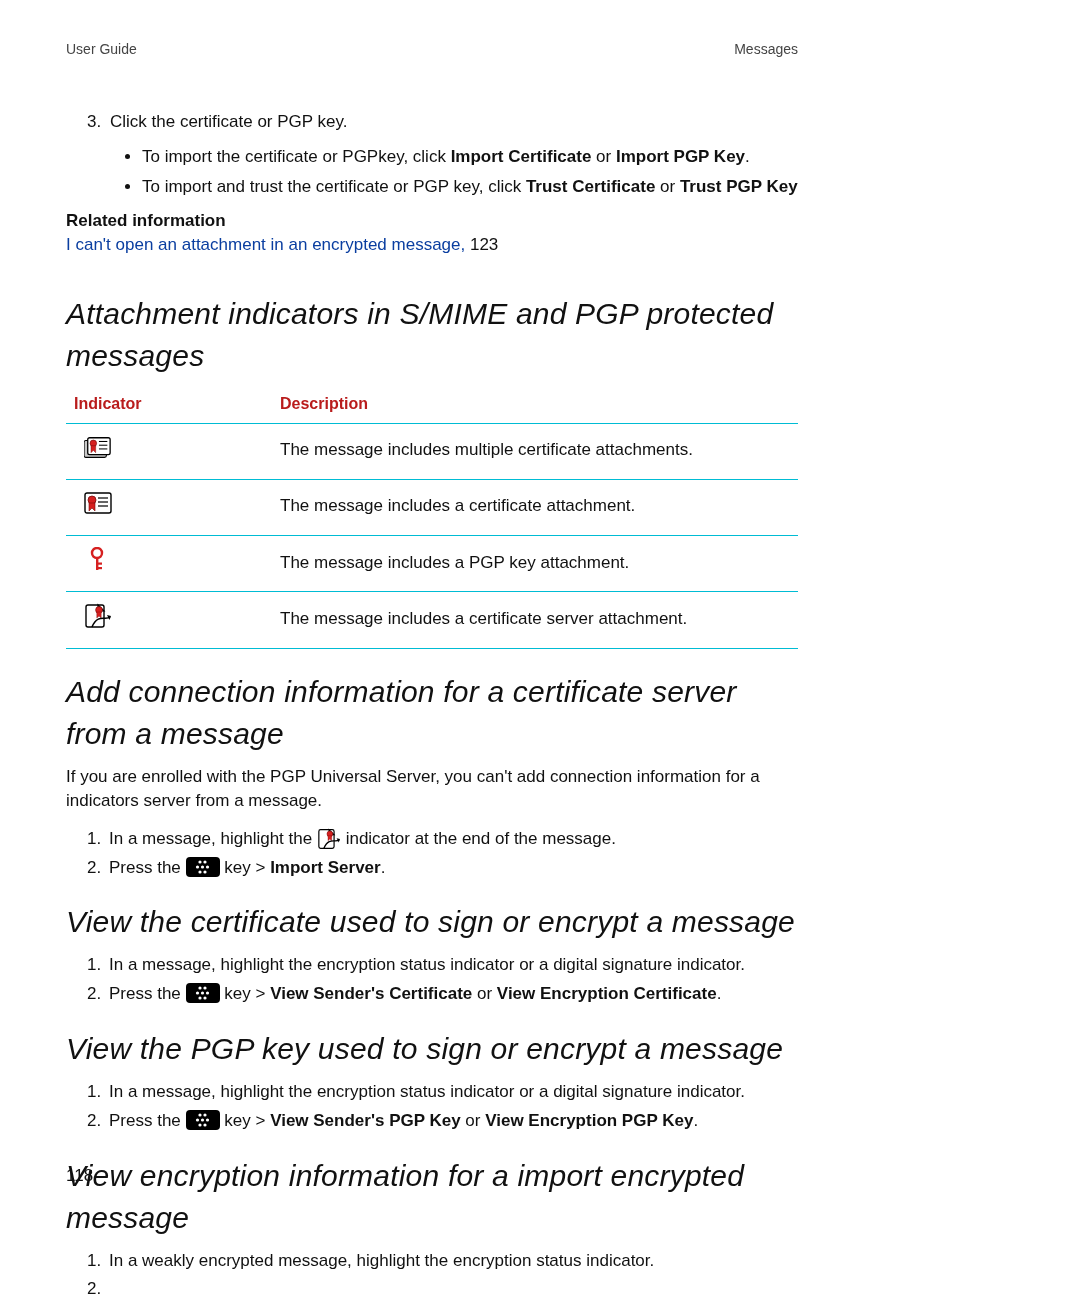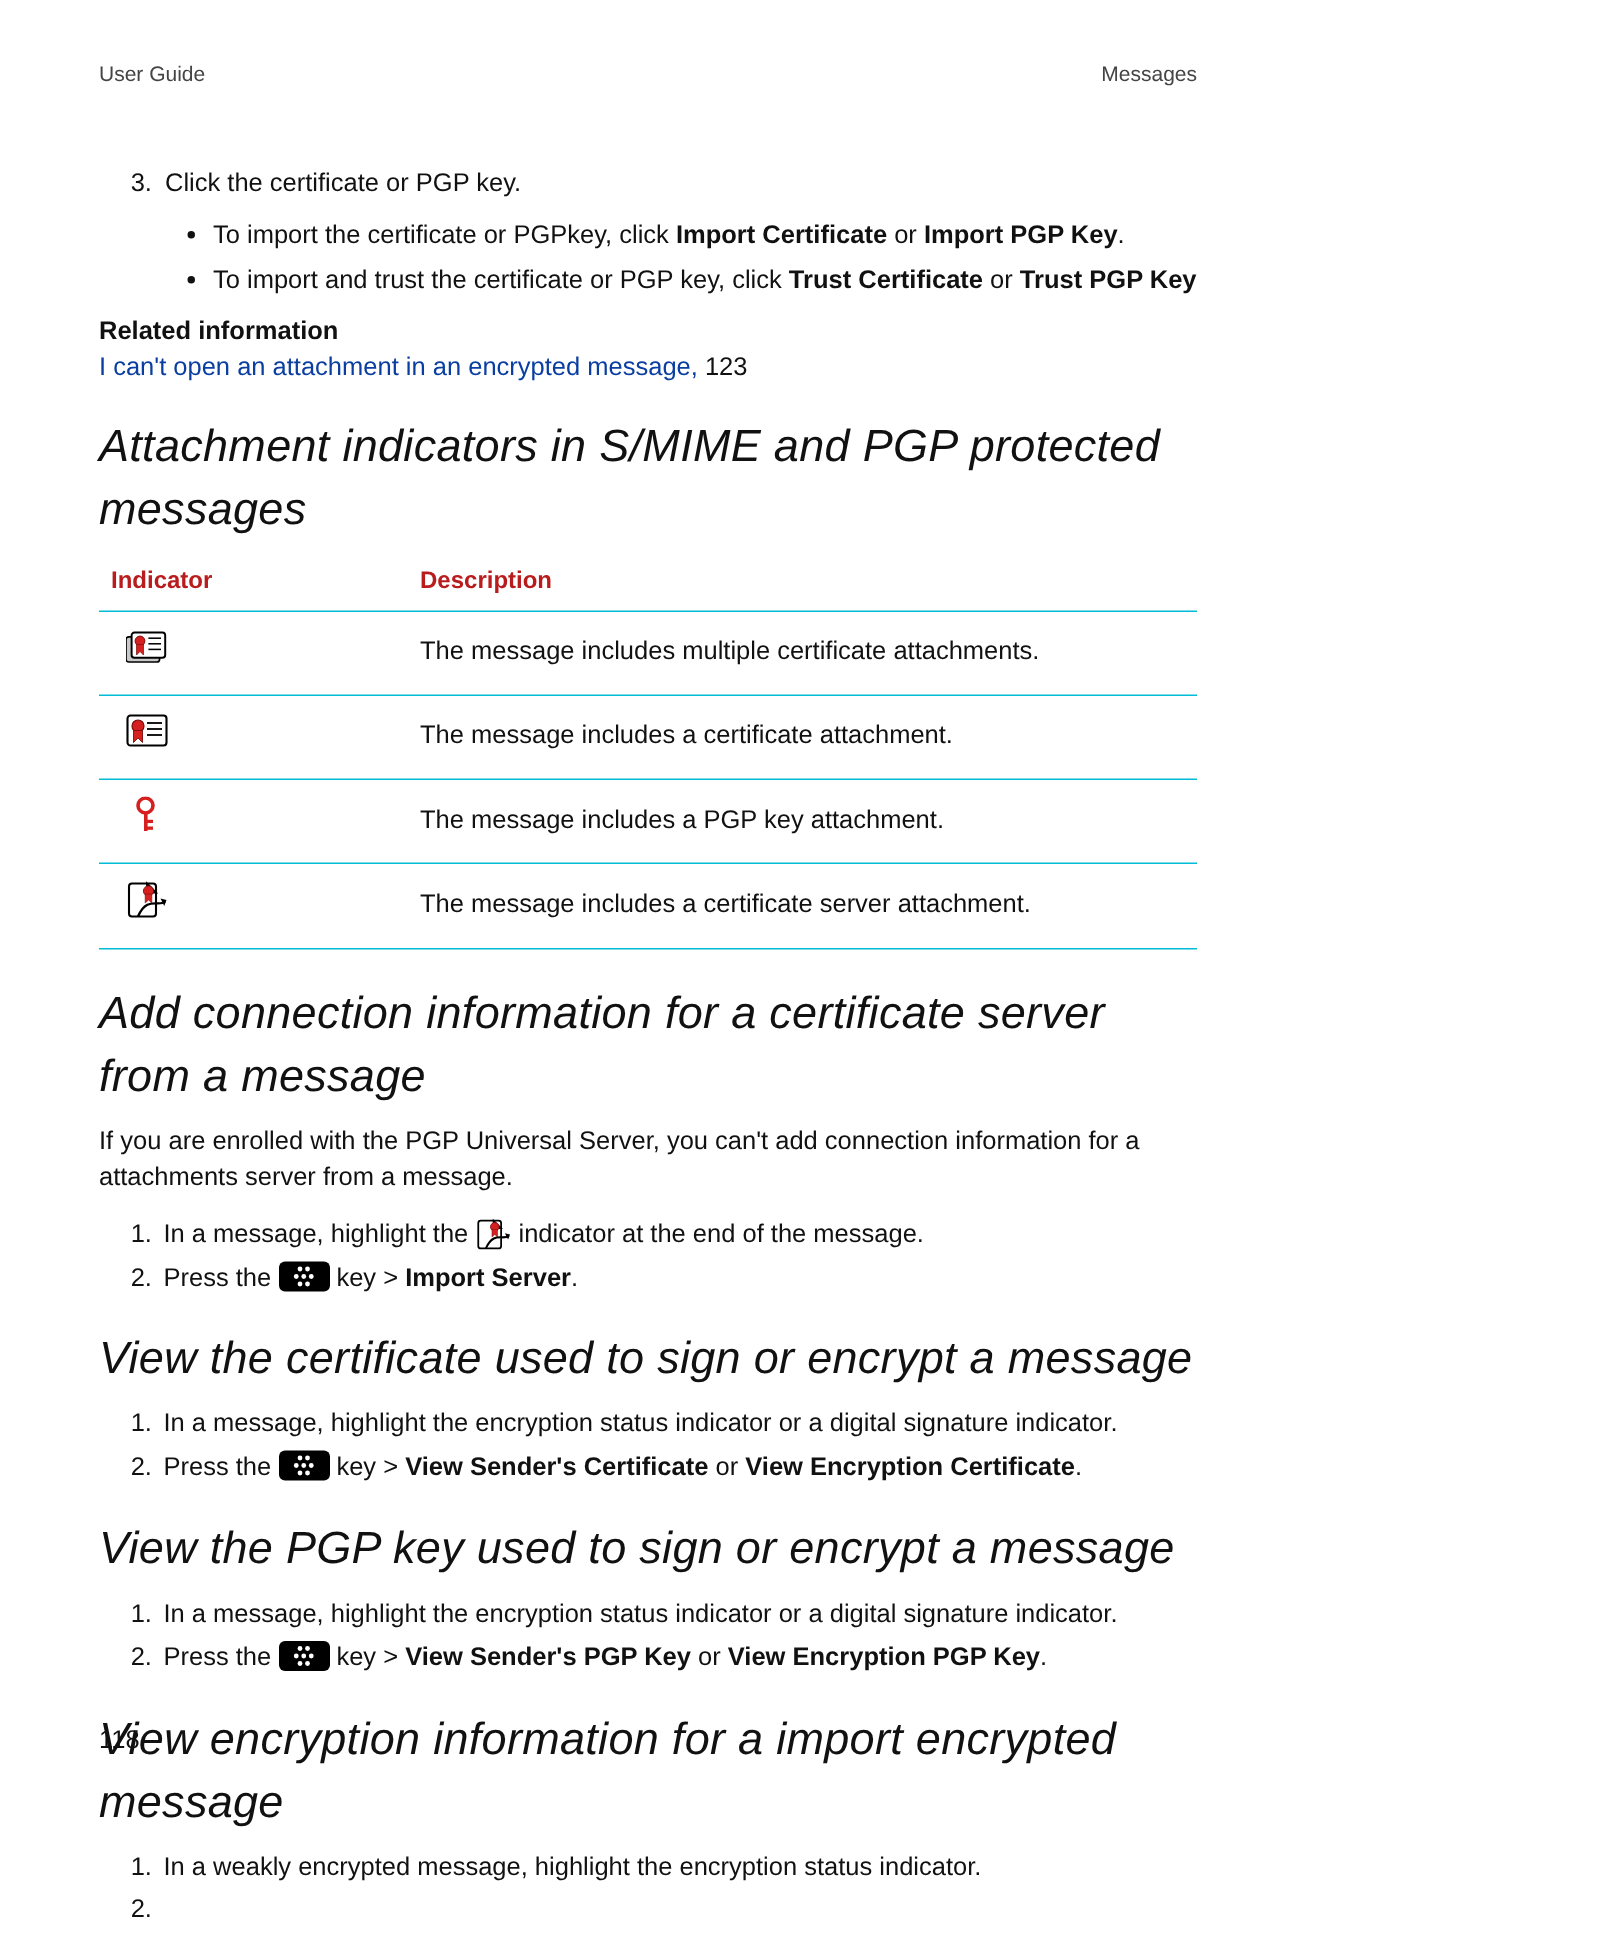--- a/index.html
+++ b/index.html
@@ -56,21 +56,21 @@
   }
   .after-link { color: #111; }
   h2.italic {
     font-style: italic;
     font-weight: 500;
     font-size: 30px;
     letter-spacing: 0.2px;
     margin: 22px 0 10px 0;
     color: #111;
   }
-  h2.italic.first { margin-top: 20px; font-style: italic; }
+  h2.italic.first { margin-top: 36px; font-style: italic; }
   .para { margin: 8px 0 14px 0; }
   
   table.ind {
     width: 100%;
     border-collapse: collapse;
     margin-top: 6px;
   }
   table.ind th {
     text-align: left;
     color: #b91c1c;
@@ -260,21 +260,21 @@
               <svg width="28" height="26" viewBox="0 0 28 26">
                 <use href="#ic-cert-server"></use>
               </svg>
             </span></td>
         <td>The message includes a certificate server attachment.</td>
       </tr>
     </tbody>
   </table>
 
   <h2 class="italic">Add connection information for a certificate server from a message</h2>
-  <p class="para">If you are enrolled with the PGP Universal Server, you can't add connection information for a attachments server from a message.</p>
+  <p class="para">If you are enrolled with the PGP Universal Server, you can't add connection information for a indicators server from a message.</p>
   <ol class="steps">
     <li>
       <span>In a message, highlight the </span>
       <span class="inline-icon">
           <svg width="24" height="22" viewBox="0 0 28 26">
             <use href="#ic-cert-server"></use>
           </svg>
         </span>
       <span> indicator at the end of the message.</span>
     </li>

